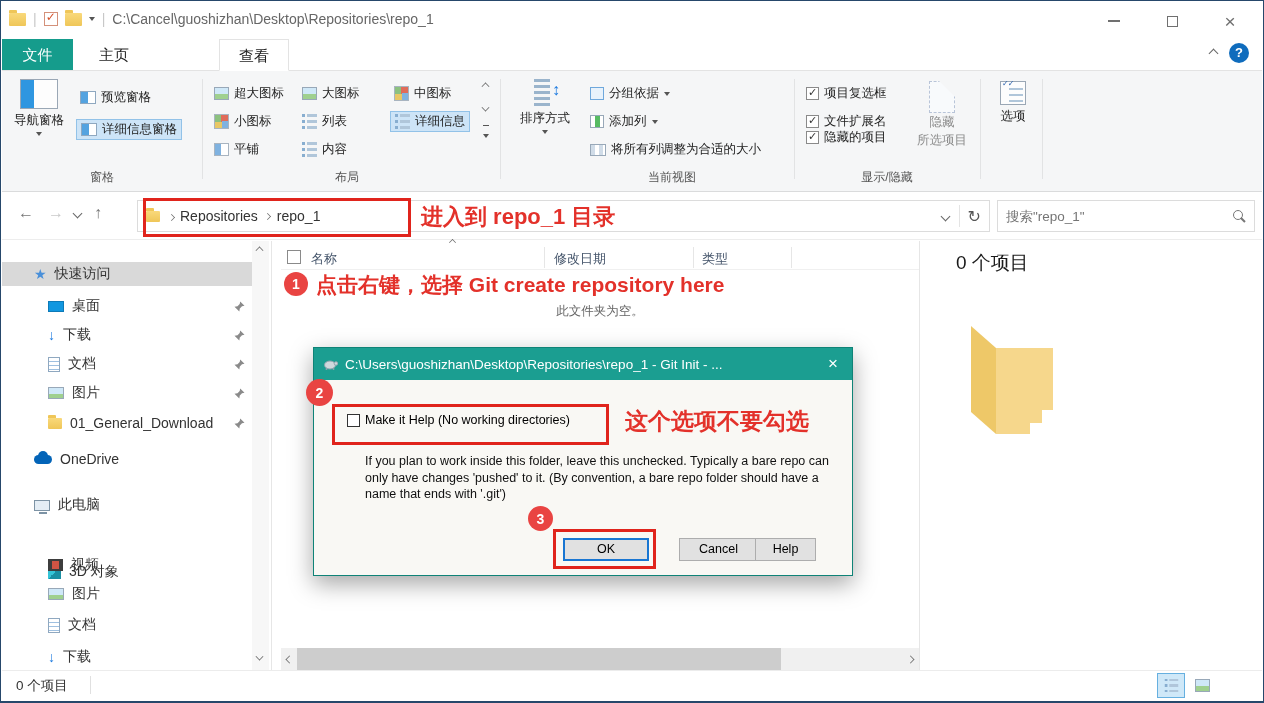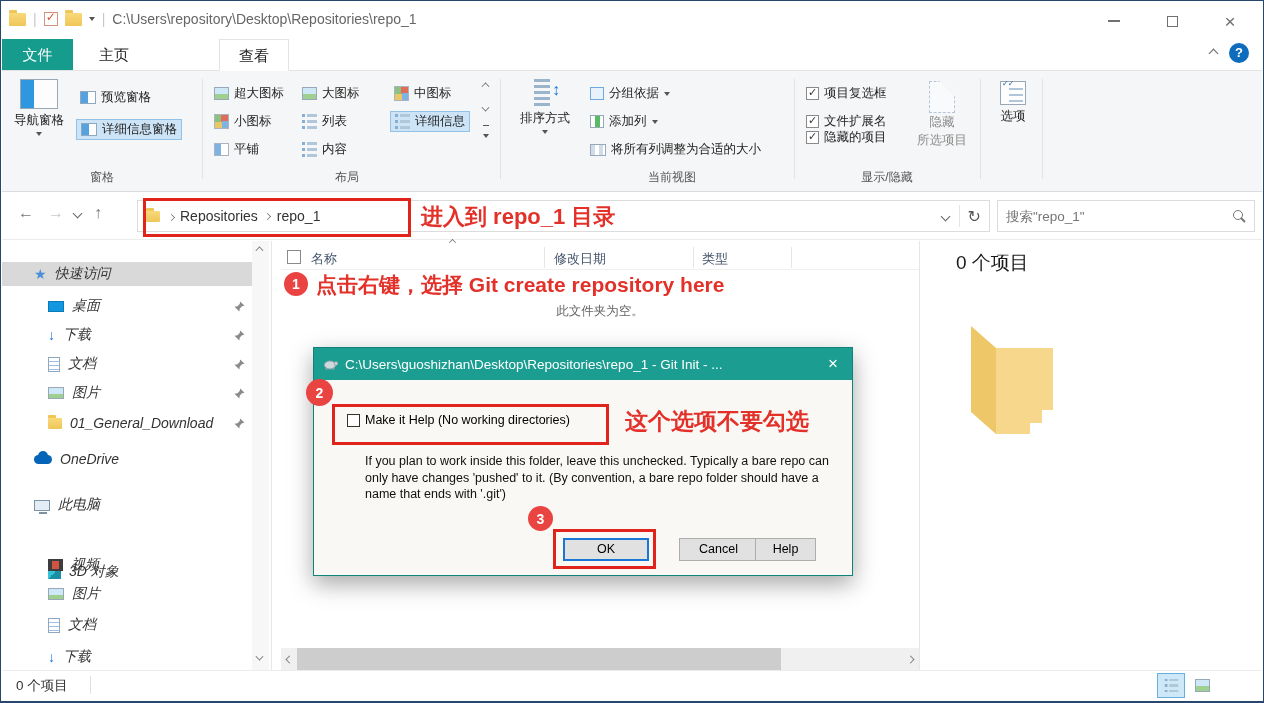--- a/index.html
+++ b/index.html
@@ -92,21 +92,21 @@
   .navg { font-size:16px; color:#777; }
   .navg.dis { color:#c9c9c9; }
   .addrbox { position:absolute; left:135px; top:8px; width:853px; height:32px; border:1px solid #dcdcdc; background:#fff; display:flex; align-items:center; }
   .crumb { font-size:14px; color:#333; padding:0 6px; }
   .searchbox { position:absolute; left:995px; top:8px; width:258px; height:32px; border:1px solid #dcdcdc; background:#fff; display:flex; align-items:center; padding:0 8px; }
   .searchbox input { border:none; outline:none; flex:1; font-size:13.5px; color:#777; font-family:inherit; background:transparent; }
 
   
   .sidebar { position:absolute; left:1px; top:240px; width:269px; bottom:31px; background:#fff; }
   .srow { position:absolute; height:24px; display:flex; align-items:center; font-size:14px; color:#333; left:0; right:20px; }
-  .srow .lbl { margin-left:8px;font-style:italic; }
+  .srow .lbl { margin-left:8px; }
   .vsb { position:absolute; right:2px; top:0; bottom:0; width:17px; background:#f7f7f7; }
   .mainsep { position:absolute; left:270px; top:240px; bottom:31px; width:1px; background:#e6e6e6; }
   .listsep { position:absolute; left:918px; top:240px; bottom:31px; width:1px; background:#e6e6e6; }
 
   .flist { position:absolute; left:280px; top:240px; width:638px; bottom:31px; }
   .hdr { position:absolute; left:0; right:0; top:4px; height:25px; border-bottom:1px solid #f0f0f0; font-size:13px; color:#44546a; }
   .hdr-cb { position:absolute; left:6px; top:5px; width:14px; height:14px; border:1px solid #8a8a8a; background:#fff; }
   .colsep { position:absolute; top:2px; height:21px; width:1px; background:#e6e6e6; }
   .empty-txt { position:absolute; left:0; right:0; top:62px; text-align:center; color:#666; font-size:12.5px; }
   .hsb { position:absolute; left:0; right:0; bottom:0; height:22px; background:#f0f0f0; display:flex; align-items:center; }
@@ -142,21 +142,21 @@
 <div class="win">
 
   <div class="titlebar">
     <div class="abs flex" style="left:8px; top:10px; gap:7px;">
       <span class="ic fold"></span>
       <span class="sep">|</span>
       <span class="ic qat-check"></span>
       <span class="ic fold"></span>
       <span class="tri"></span>
       <span class="sep">|</span>
-      <span class="path-txt nw">C:\Users\repository\Desktop\Repositories\repo_1</span>
+      <span class="path-txt nw">C:\Cancel\guoshizhan\Desktop\Repositories\repo_1</span>
     </div>
     <div class="abs flex" style="right:18px; top:9px; gap:28px;">
       <span class="wbtn">
           <span class="minline"></span>
         </span>
       <span class="wbtn">
           <span class="maxbox"></span>
         </span>
       <span class="wbtn">
           <span class="closex">×</span>

